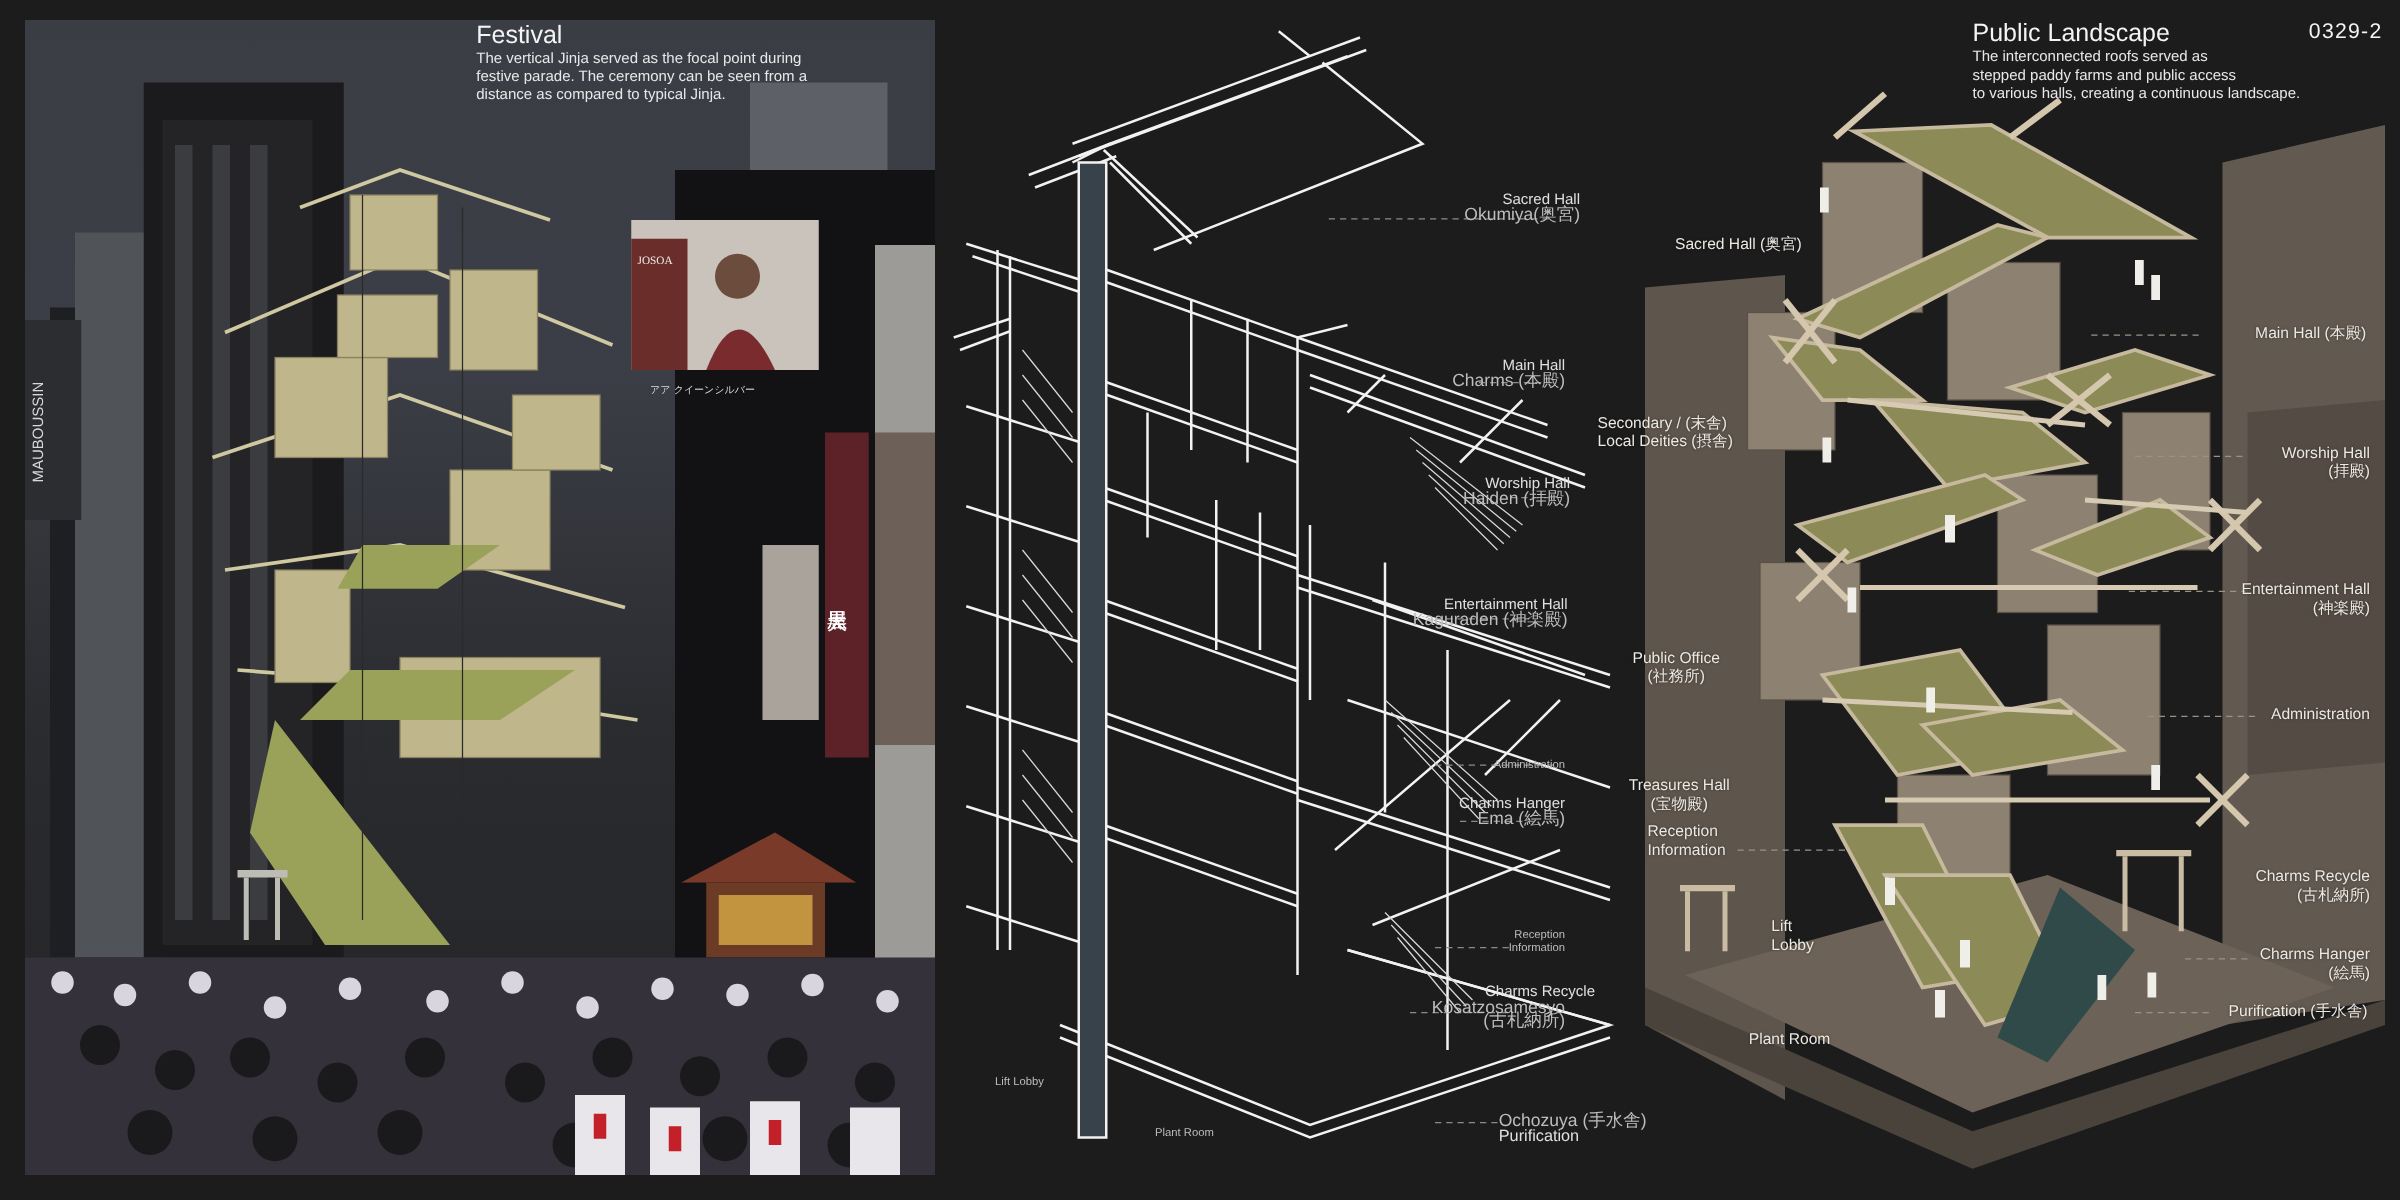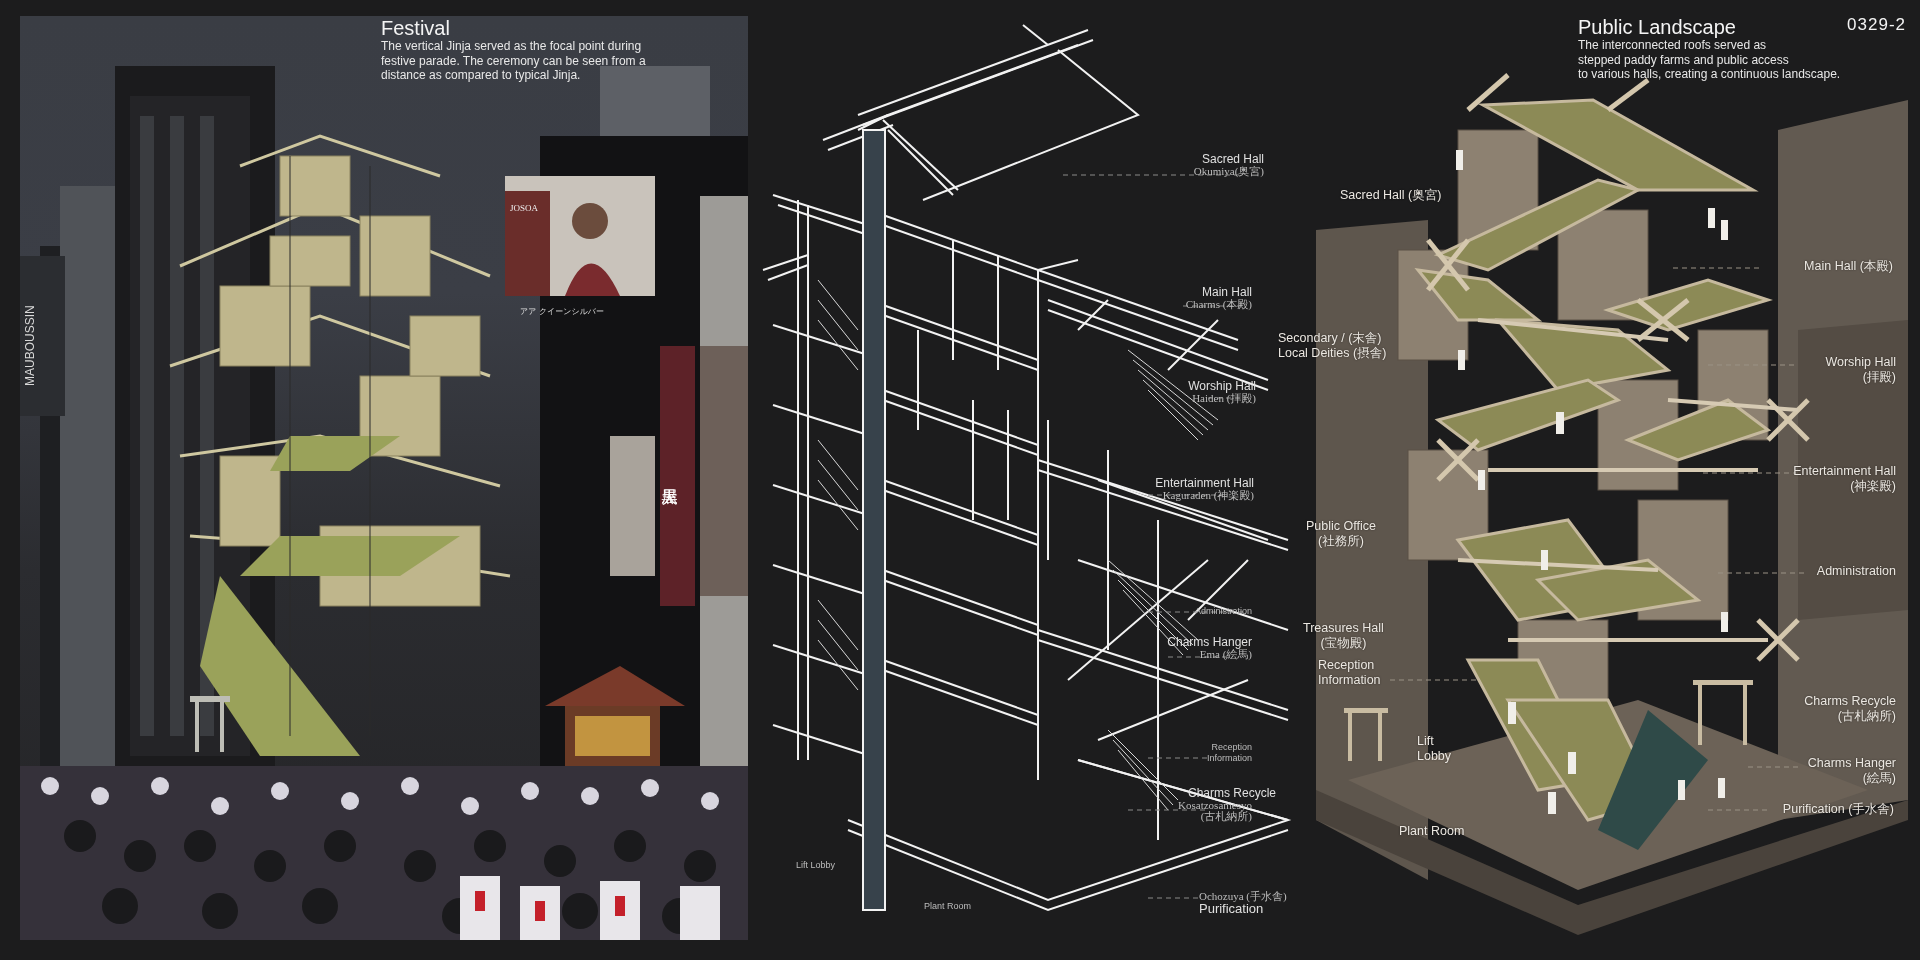--- a/index.html
+++ b/index.html
@@ -4,21 +4,21 @@
 <style>
   html,body{margin:0;padding:0;}
   body{width:1920px;height:960px;background:#1c1c1d;position:relative;overflow:hidden;font-family:"Liberation Sans",sans-serif;color:#f0f0f0;}
   .panel{position:absolute;}
   #p1{left:20px;top:16px;width:728px;height:924px;background:linear-gradient(#3a3d44 0%,#3b3e46 30%,#2b2c30 60%,#232325 100%);overflow:hidden;}
   #p2{left:748px;top:0;width:560px;height:960px;}
   #p3{left:1308px;top:0;width:612px;height:960px;}
   .title{font-size:20px;line-height:22px;color:#f4f4f4;}
   .desc{font-size:12px;line-height:14.5px;color:#e8e8e8;}
   .lbl{position:absolute;font-size:12px;line-height:13px;color:#e0e0e0;white-space:nowrap;}
-  .lbl .sub{display:block;font-size:11px;line-height:11px;color:#bdbdbd;font-family:Liberation Serif, serif;}
+  .lbl .sub{display:block;font-size:14px;line-height:11px;color:#bdbdbd;}
   .lbl.r{text-align:right;}
   .lbl3{position:absolute;font-size:12.5px;line-height:15px;color:#ece8e2;white-space:nowrap;text-shadow:0 0 2px rgba(0,0,0,.5);}
   .r{text-align:right;}
   svg{position:absolute;left:0;top:0;}
 </style>
 </head>
 <body>
 
 <div class="panel" id="p1">
   <svg width="728" height="924" viewBox="0 0 728 924">

